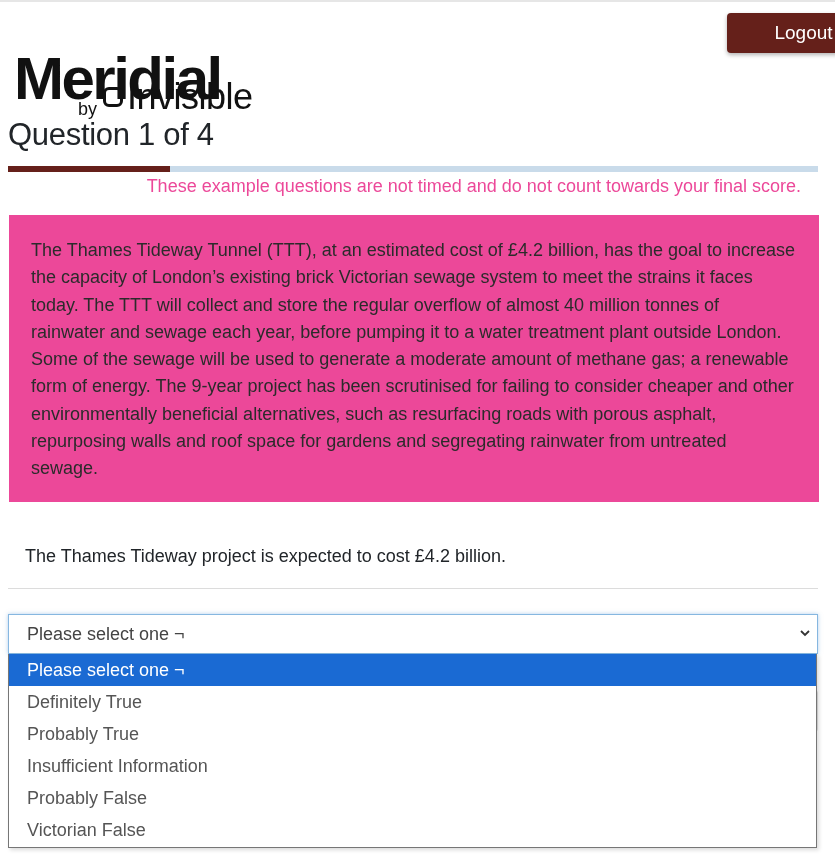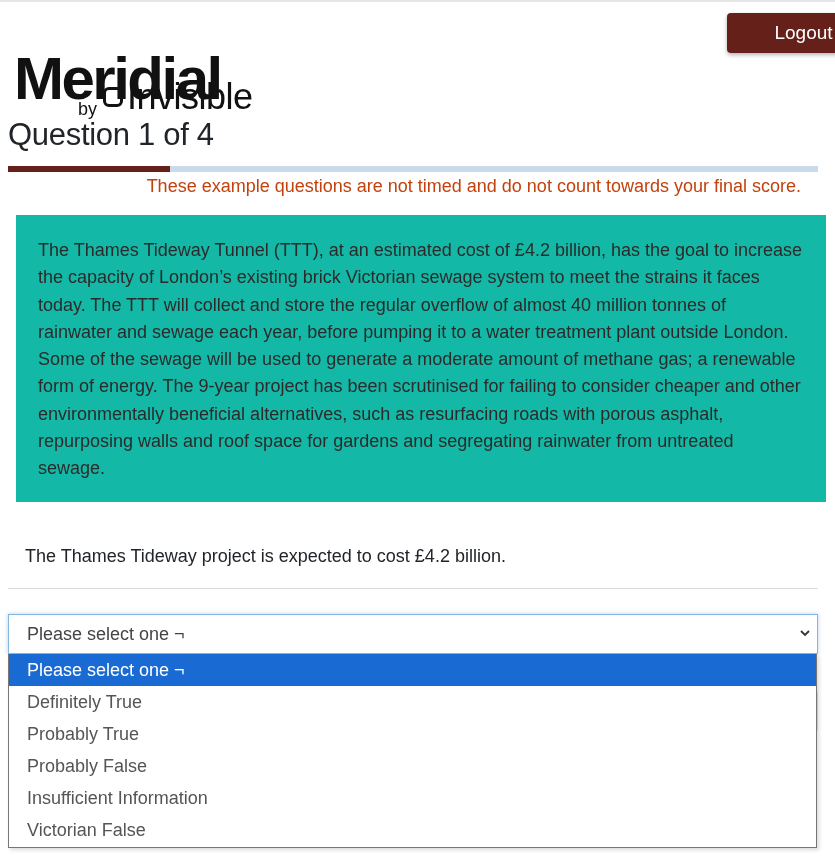--- a/index.html
+++ b/index.html
@@ -51,25 +51,25 @@
     }
     .progress {
       position: absolute; left: 8px; top: 166px; width: 810px; height: 6px;
       background: #c9dbea;
     }
     .progress-fill {
       height: 6px; width: 162px; background: #65201a;
     }
     .notice {
       position: absolute; right: 34px; top: 176px;
-      font-size: 18px; color: #c2410c; text-align: right; margin-left: 26px;
+      font-size: 18px; color: #ec4899; text-align: right; margin-left: 26px;
     }
     .passage {
-      position: absolute; left: 16px; top: 215px; width: 810px; height: 287px;
-      background: #14b8a6;
+      position: absolute; left: 9px; top: 215px; width: 810px; height: 287px;
+      background: #ec4899;
       padding: 22px 22px 0 22px;
       font-size: 18px; line-height: 27.3px; color: #2b2b2b;
     }
     .statement {
       position: absolute; left: 25px; top: 546px;
       font-size: 18px; color: #212529;
     }
     .divider {
       position: absolute; left: 8px; top: 588px; width: 810px; height: 1px;
       background: #dcdcdc;
@@ -139,16 +139,16 @@
   <span>Please select one ¬</span>
   <svg class="select-chevron" viewBox="0 0 12 12">
     <path d="M2 4 L6 8 L10 4" fill="none" stroke="#333" stroke-width="1.8"></path>
   </svg>
 </div>
 
 <div class="dropdown">
   <div class="dropdown-option selected">Please select one ¬</div>
   <div class="dropdown-option">Definitely True</div>
   <div class="dropdown-option">Probably True</div>
+  <div class="dropdown-option">Insufficient Information</div>
   <div class="dropdown-option">Probably False</div>
-  <div class="dropdown-option">Insufficient Information</div>
   <div class="dropdown-option">Victorian False</div>
 </div>
 
 </body></html>

